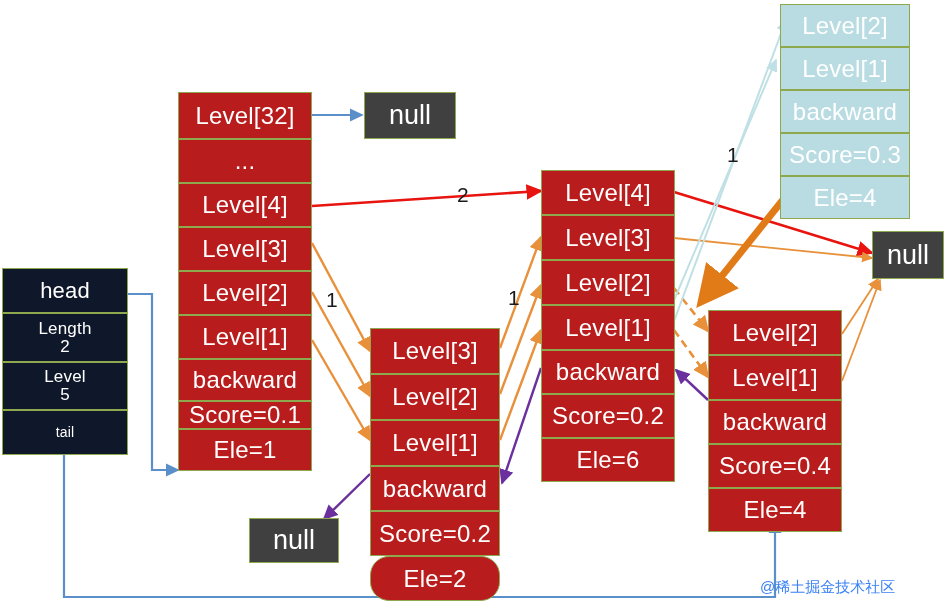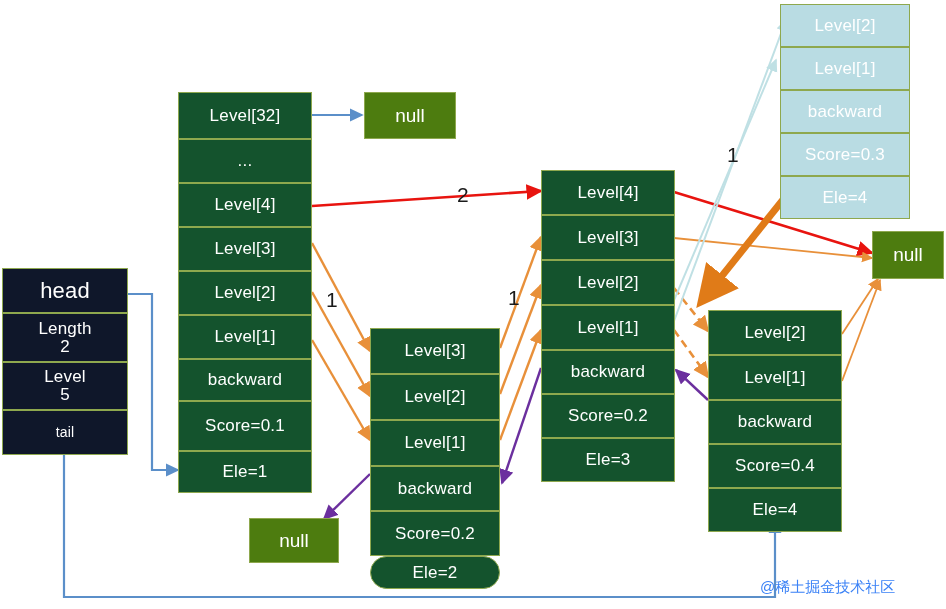--- a/index.html
+++ b/index.html
@@ -11,33 +11,33 @@
     position:relative;
   }
   #stage{position:absolute;left:0;top:0;width:946px;height:609px;}
   svg.arrows{position:absolute;left:0;top:0;width:946px;height:609px;pointer-events:none;}
   .node{position:absolute;box-sizing:border-box;}
   .cell{
     box-sizing:border-box;
     border:1px solid #8ea84e;
     color:#ffffff;
     display:flex;align-items:center;justify-content:center;
-    font-size:17px;
+    font-size:24px;
     letter-spacing:0.2px;
     line-height:1.05;
     text-align:center;
     white-space:pre-line;
   }
-  .cell.blue{background:#14532d;}
+  .cell.blue{background:#b91c1c;}
   .cell.green{background:#0f172a;}
   .cell.faded{background:#b9dce3;}
   .nullbox{
     position:absolute;box-sizing:border-box;
-    background:#4d7c0f;border:1px solid #8ea84e;
-    color:#ffffff;font-size:19px;
+    background:#404040;border:1px solid #8ea84e;
+    color:#ffffff;font-size:27px;
     display:flex;align-items:center;justify-content:center;
   }
   .lbl{
     position:absolute;color:#1a1a1a;font-size:21px;
     font-family:"Liberation Sans", sans-serif;
   }
   .watermark{
     position:absolute;color:#3b82f6;font-size:15px;
     font-family:Liberation Sans, sans-serif;
     white-space:nowrap;
@@ -158,41 +158,41 @@
   </div>
 
   <div class="node" style="left:178px;top:92px;width:134px;">
     <div class="cell blue" style="height:47px;">Level[32]</div>
     <div class="cell blue" style="height:44px;">...</div>
     <div class="cell blue" style="height:44px;">Level[4]</div>
     <div class="cell blue" style="height:44px;">Level[3]</div>
     <div class="cell blue" style="height:44px;">Level[2]</div>
     <div class="cell blue" style="height:44px;">Level[1]</div>
     <div class="cell blue" style="height:42px;">backward</div>
-    <div class="cell blue" style="height:50px;">Score=0.1</div>
+    <div class="cell blue" style="height:28px;">Score=0.1</div>
     <div class="cell blue" style="height:42px;">Ele=1</div>
   </div>
 
   <div class="node" style="left:370px;top:328px;width:130px;">
     <div class="cell blue" style="height:46px;">Level[3]</div>
     <div class="cell blue" style="height:46px;">Level[2]</div>
     <div class="cell blue" style="height:46px;">Level[1]</div>
     <div class="cell blue" style="height:45px;">backward</div>
     <div class="cell blue" style="height:45px;">Score=0.2</div>
-    <div class="cell blue" style="height:33px;border-radius:19px;">Ele=2</div>
+    <div class="cell blue" style="height:45px;border-radius:19px;">Ele=2</div>
   </div>
 
   <div class="node" style="left:541px;top:170px;width:134px;">
     <div class="cell blue" style="height:45px;">Level[4]</div>
     <div class="cell blue" style="height:45px;">Level[3]</div>
     <div class="cell blue" style="height:45px;">Level[2]</div>
     <div class="cell blue" style="height:45px;">Level[1]</div>
     <div class="cell blue" style="height:44px;">backward</div>
     <div class="cell blue" style="height:44px;">Score=0.2</div>
-    <div class="cell blue" style="height:44px;">Ele=3</div>
+    <div class="cell blue" style="height:44px;">Ele=6</div>
   </div>
 
   <div class="node" style="left:708px;top:310px;width:134px;">
     <div class="cell blue" style="height:45px;">Level[2]</div>
     <div class="cell blue" style="height:45px;">Level[1]</div>
     <div class="cell blue" style="height:44px;">backward</div>
     <div class="cell blue" style="height:44px;">Score=0.4</div>
     <div class="cell blue" style="height:44px;">Ele=4</div>
   </div>
 

